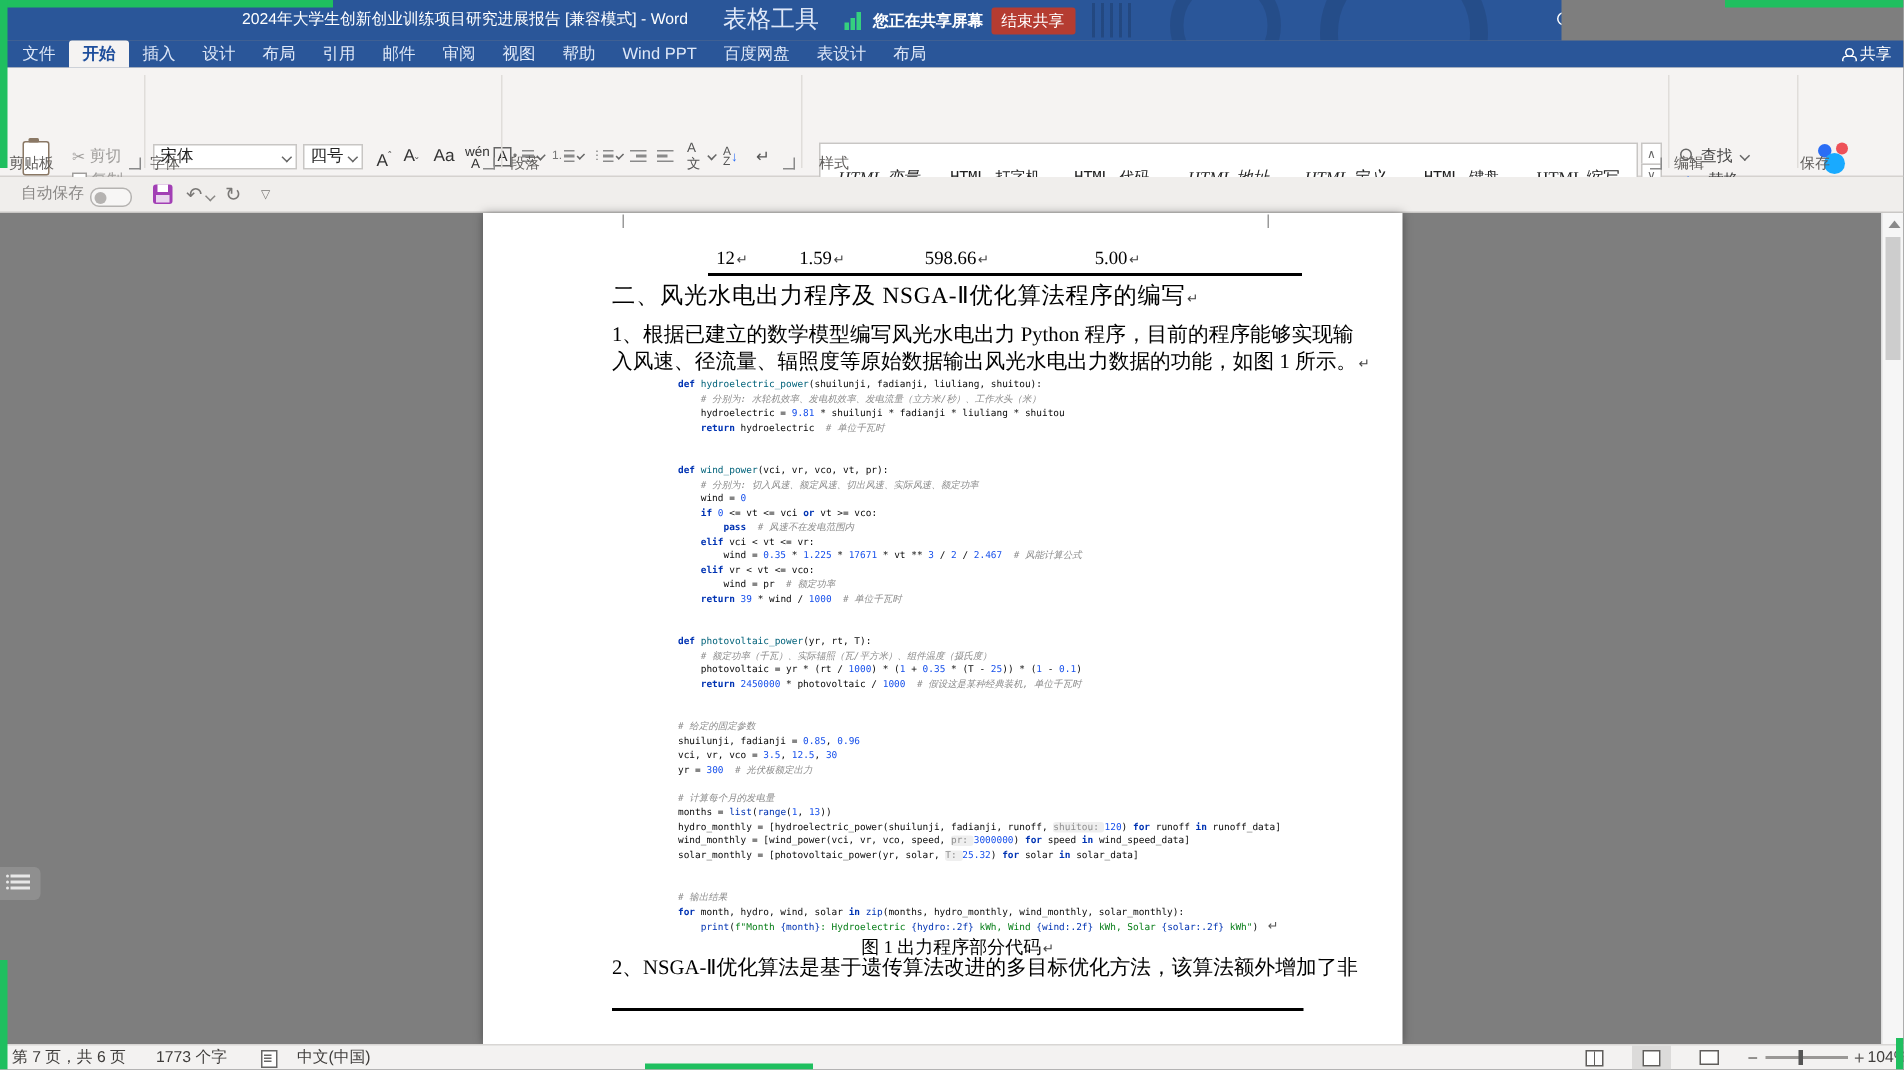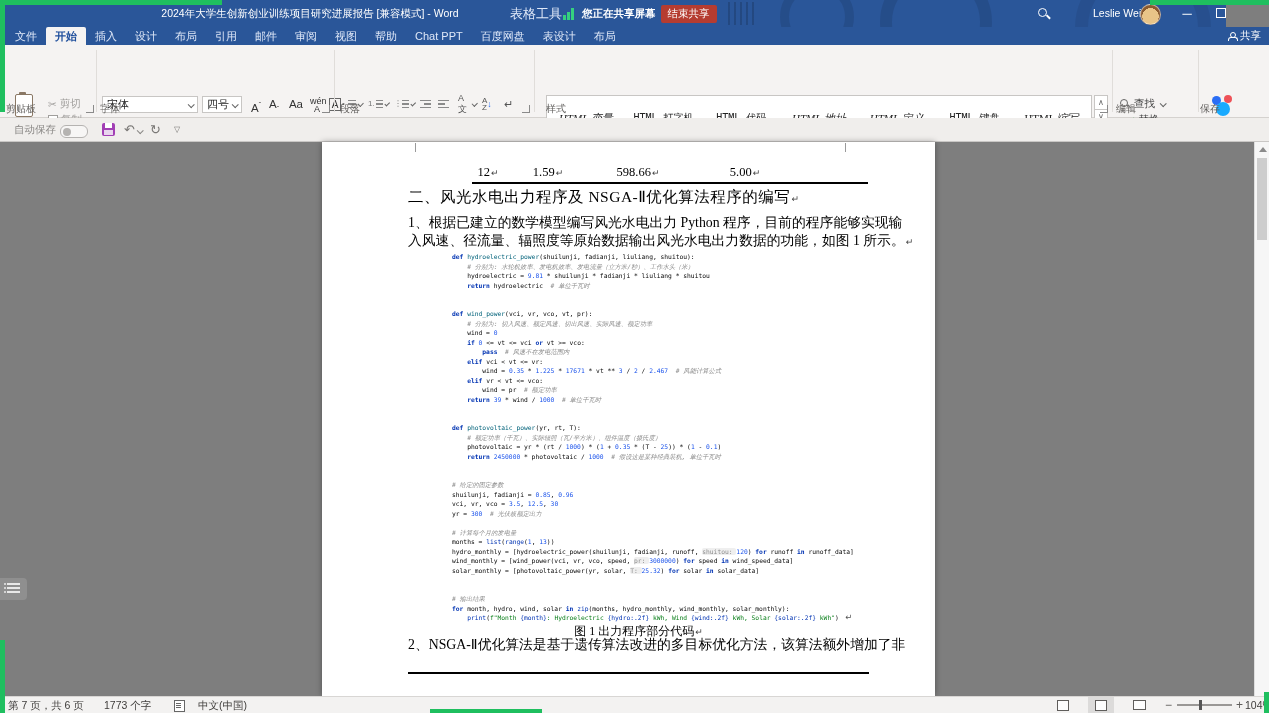--- a/index.html
+++ b/index.html
@@ -1,24 +1,24 @@
 <!DOCTYPE html>
 <html><head>
 <meta charset="utf-8">
 <style>
   html,body{margin:0;padding:0;}
   .app{position:relative;width:1269px;height:713px;overflow:hidden;background:#7e7e7e;font-family:"Liberation Sans",sans-serif;-webkit-font-smoothing:antialiased;}
   
   .green{position:absolute;background:#1fbf5f;z-index:60;}
   
-  .titlebar{position:absolute;left:0;top:0;width:1226px;height:27px;background:#2a5699;overflow:hidden;}
+  .titlebar{position:absolute;left:0;top:0;width:1041px;height:27px;background:#2a5699;overflow:hidden;}
   .tb-circle{position:absolute;border-radius:50%;border-style:solid;border-color:rgba(0,0,0,.10);}
   .tb-bars{position:absolute;left:728px;top:2px;width:30px;height:23px;background:repeating-linear-gradient(to right,rgba(0,0,0,.16) 0 2px,transparent 2px 6px);}
   .tb-title{position:absolute;left:140px;top:0;width:340px;line-height:27px;text-align:center;color:#fff;font-size:10.5px;white-space:nowrap;}
-  .tb-context{position:absolute;left:498px;top:0;width:64px;line-height:27px;text-align:right;color:#dfe8f8;font-size:13px;}
+  .tb-context{position:absolute;left:482px;top:0;width:64px;line-height:27px;text-align:right;color:#dfe8f8;font-size:16px;}
   .share-wrap{position:absolute;left:563px;top:0;height:27px;display:flex;align-items:center;gap:5px;}
   .sig{display:inline-flex;align-items:flex-end;gap:1px;width:14px;height:12px;}
   .sig i{display:block;width:3px;background:#35d07f;}
   .share-text{color:#fff;font-size:10.5px;font-weight:bold;}
   .stop-btn{background:#b53c31;color:#fff;font-size:10.5px;padding:2px 7px;border-radius:2px;cursor:default;}
   .tb-search{position:absolute;left:1038px;top:8px;width:12px;height:12px;}
   .tb-search i{display:block;width:7px;height:7px;border:1.4px solid #fff;border-radius:50%;}
   .tb-search b{position:absolute;left:8px;top:8px;width:5px;height:1.5px;background:#fff;transform:rotate(45deg);}
   .tb-user{position:absolute;left:1093px;top:0;line-height:27px;color:#fff;font-size:10.5px;}
   .avatar{position:absolute;left:1140px;top:4px;width:19px;height:19px;border-radius:50%;background:radial-gradient(circle at 50% 60%,#e9c488 55%,#8a5a30 56%);border:1px solid rgba(255,255,255,.5);}
@@ -170,21 +170,21 @@
         <span class="tab">文件</span>
         <span class="tab active">开始</span>
         <span class="tab">插入</span>
         <span class="tab">设计</span>
         <span class="tab">布局</span>
         <span class="tab">引用</span>
         <span class="tab">邮件</span>
         <span class="tab">审阅</span>
         <span class="tab">视图</span>
         <span class="tab">帮助</span>
-        <span class="tab">Chat PPT</span>
+        <span class="tab">Wind PPT</span>
         <span class="tab">百度网盘</span>
         <span class="tab">表设计</span>
         <span class="tab">布局</span>
       </div>
     <div class="share-btn">
       <span class="person"></span>
       <span>共享</span>
     </div>
   </div>
 

